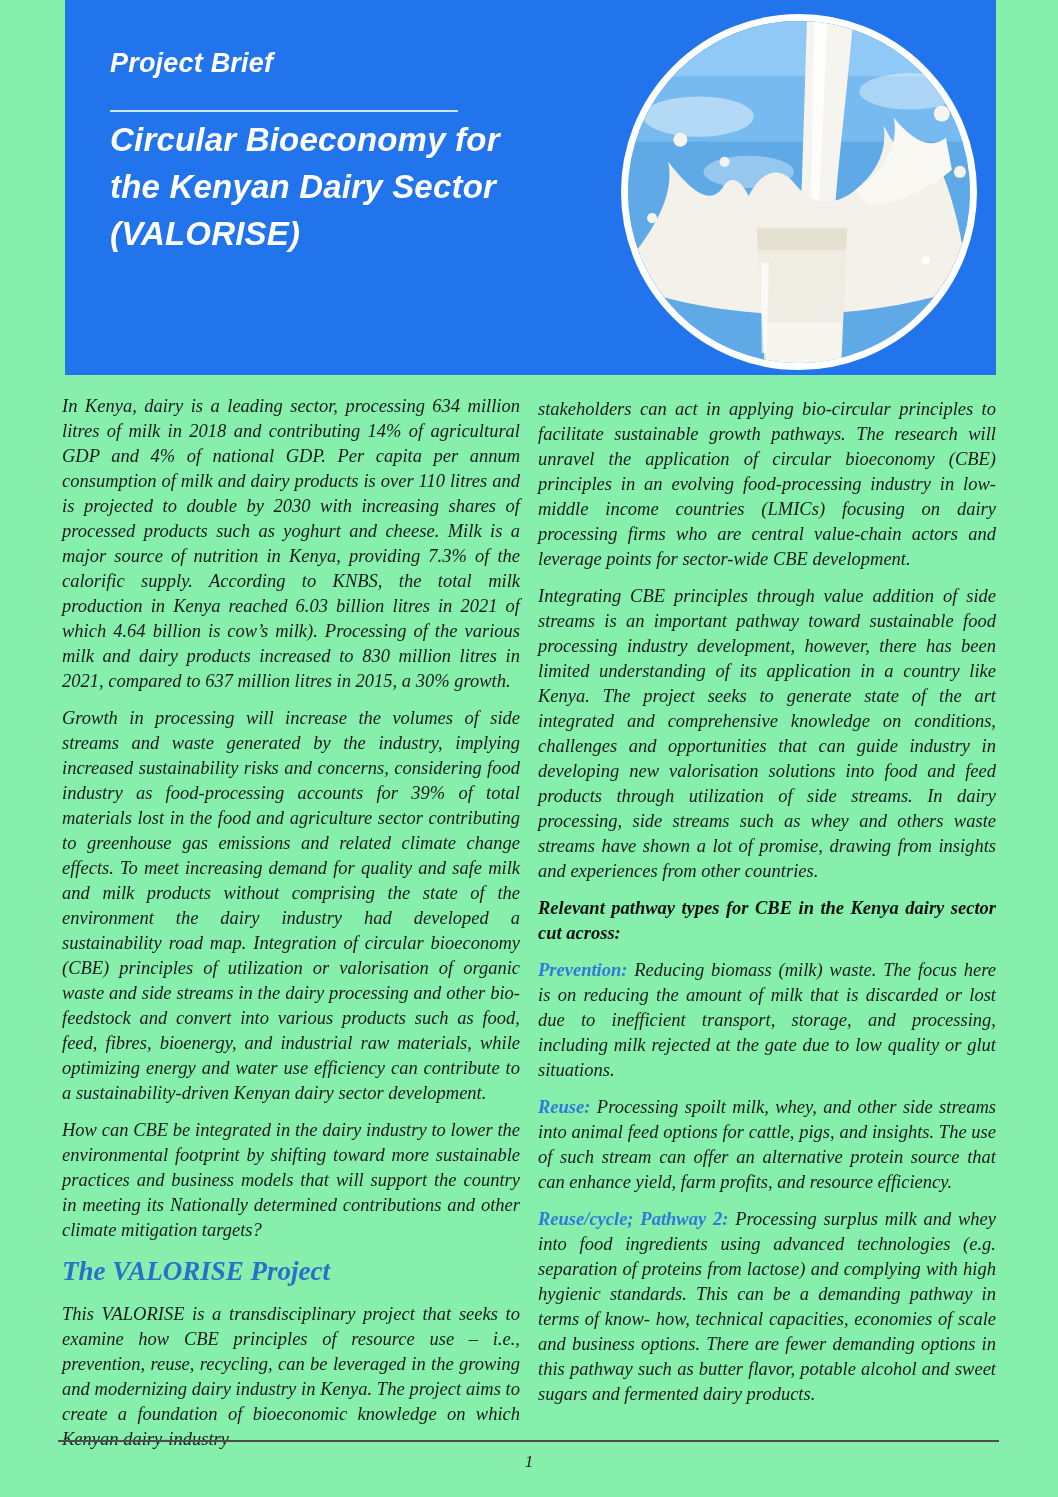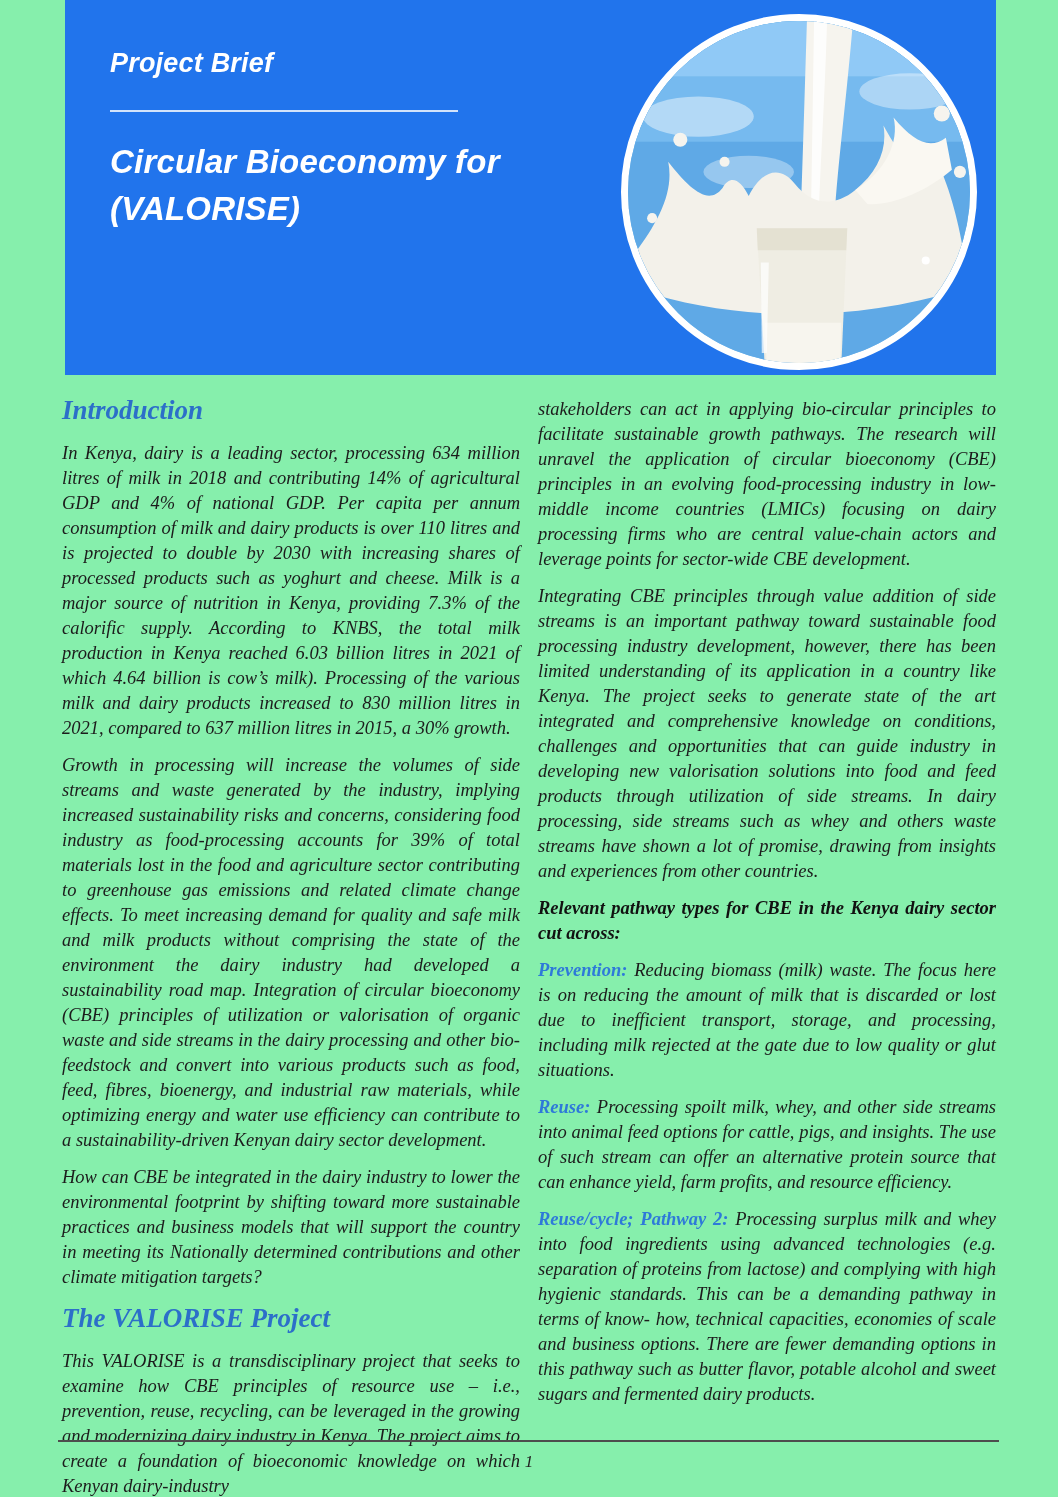--- a/index.html
+++ b/index.html
@@ -17,21 +17,21 @@
   .banner-eyebrow {
     position:absolute; left:45px; top:48px; color:#ffffff;
     font-family:"Liberation Sans", sans-serif; font-weight:700; font-size:27px;
     letter-spacing:0.2px;
   }
   .banner-divider {
     position:absolute; left:45px; top:110px; width:348px; height:2px;
     background:rgba(255,255,255,0.8);
   }
   .banner-title {
-    position:absolute; left:45px; top:138px; color:#ffffff;
+    position:absolute; left:45px; top:116px; color:#ffffff;
     font-family:"Liberation Sans", sans-serif; font-weight:700;
     font-size:33px; line-height:47px; letter-spacing:0.2px;
   }
   .photo-circle {
     position:absolute; left:556px; top:14px; width:356px; height:356px;
     border-radius:50%; border:7px solid #ffffff; overflow:hidden;
     background:#6fb5ed;
   }
   .photo-circle svg { display:block; width:100%; height:100%; }
   
@@ -65,20 +65,21 @@
 </head>
 <body>
 
 <div class="page">
 
   <div class="banner">
     <div class="banner-eyebrow">Project Brief</div>
     <div class="banner-divider"></div>
     <div class="banner-title">
       <div>Circular Bioeconomy for</div>
+      <div>the Kenyan Dairy Sector</div>
       <div>(VALORISE)</div>
     </div>
 
     <div class="photo-circle">
       <svg viewBox="0 0 340 340" preserveAspectRatio="xMidYMid slice">
 
         <rect x="0" y="0" width="340" height="340" fill="#5fa9e6"></rect>
         <rect x="0" y="0" width="340" height="120" fill="#79bbf0" opacity="0.9"></rect>
         <rect x="0" y="0" width="340" height="55" fill="#93cbf6" opacity="0.9"></rect>
 
@@ -102,21 +103,20 @@
 
         <path d="M128 206 L218 206 L212 344 L136 344 Z" fill="#efede3"></path>
         <path d="M128 206 L218 206 L217 228 L129 228 Z" fill="#e4e1d2"></path>
         <path d="M136 300 L212 300 L211 344 L138 344 Z" fill="#f7f5ee"></path>
         <path d="M132 240 L140 240 L138 330 L133 330 Z" fill="#ffffff" opacity="0.7"></path>
       </svg>
     </div>
   </div>
 
   <div class="col col-left">
-    <div class="section-heading">Introduction</div>
     <p>In Kenya, dairy is a leading sector, processing 634 million litres of milk in 2018 and contributing 14% of agricultural GDP and 4% of national GDP. Per capita per annum consumption of milk and dairy products is over 110 litres and is projected to double by 2030 with increasing shares of processed products such as yoghurt and cheese. Milk is a major source of nutrition in Kenya, providing 7.3% of the calorific supply. According to KNBS, the total milk production in Kenya reached 6.03 billion litres in 2021 of which 4.64 billion is cow’s milk). Processing of the various milk and dairy products increased to 830 million litres in 2021, compared to 637 million litres in 2015, a 30% growth.</p>
     <p>Growth in processing will increase the volumes of side streams and waste generated by the industry, implying increased sustainability risks and concerns, considering food industry as food-processing accounts for 39% of total materials lost in the food and agriculture sector contributing to greenhouse gas emissions and related climate change effects. To meet increasing demand for quality and safe milk and milk products without comprising the state of the environment the dairy industry had developed a sustainability road map. Integration of circular bioeconomy (CBE) principles of utilization or valorisation of organic waste and side streams in the dairy processing and other bio-feedstock and convert into various products such as food, feed, fibres, bioenergy, and industrial raw materials, while optimizing energy and water use efficiency can contribute to a sustainability-driven Kenyan dairy sector development.</p>
     <p>How can CBE be integrated in the dairy industry to lower the environmental footprint by shifting toward more sustainable practices and business models that will support the country in meeting its Nationally determined contributions and other climate mitigation targets?</p>
     <div class="section-heading second">The VALORISE Project</div>
     <p>This VALORISE is a transdisciplinary project that seeks to examine how CBE principles of resource use – i.e., prevention, reuse, recycling, can be leveraged in the growing and modernizing dairy industry in Kenya. The project aims to create a foundation of bioeconomic knowledge on which Kenyan dairy-industry</p>
   </div>
 
   <div class="col col-right">
     <p>stakeholders can act in applying bio-circular principles to facilitate sustainable growth pathways. The research will unravel the application of circular bioeconomy (CBE) principles in an evolving food-processing industry in low-middle income countries (LMICs) focusing on dairy processing firms who are central value-chain actors and leverage points for sector-wide CBE development.</p>
     <p>Integrating CBE principles through value addition of side streams is an important pathway toward sustainable food processing industry development, however, there has been limited understanding of its application in a country like Kenya. The project seeks to generate state of the art integrated and comprehensive knowledge on conditions, challenges and opportunities that can guide industry in developing new valorisation solutions into food and feed products through utilization of side streams. In dairy processing, side streams such as whey and others waste streams have shown a lot of promise, drawing from insights and experiences from other countries.</p>

